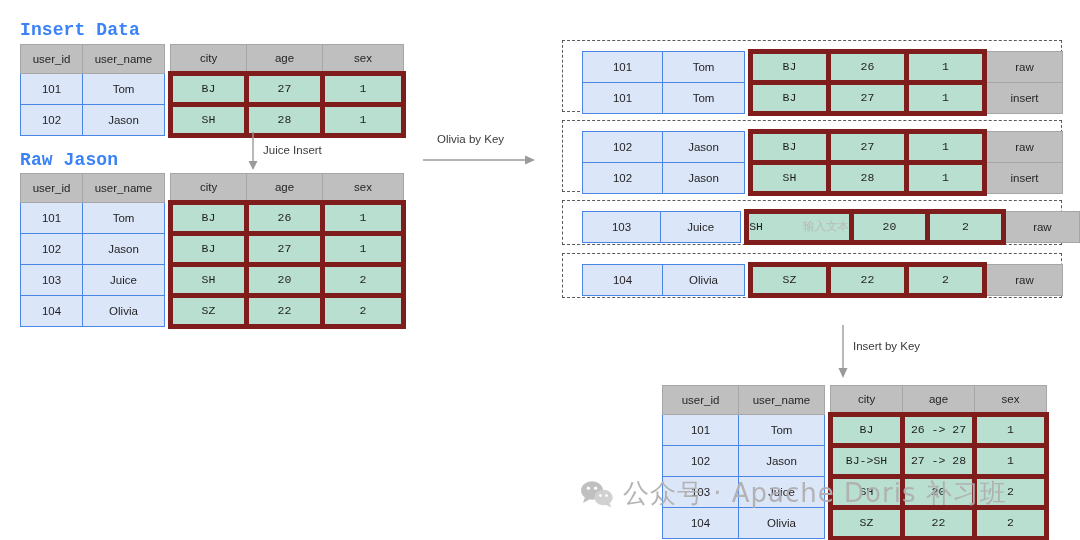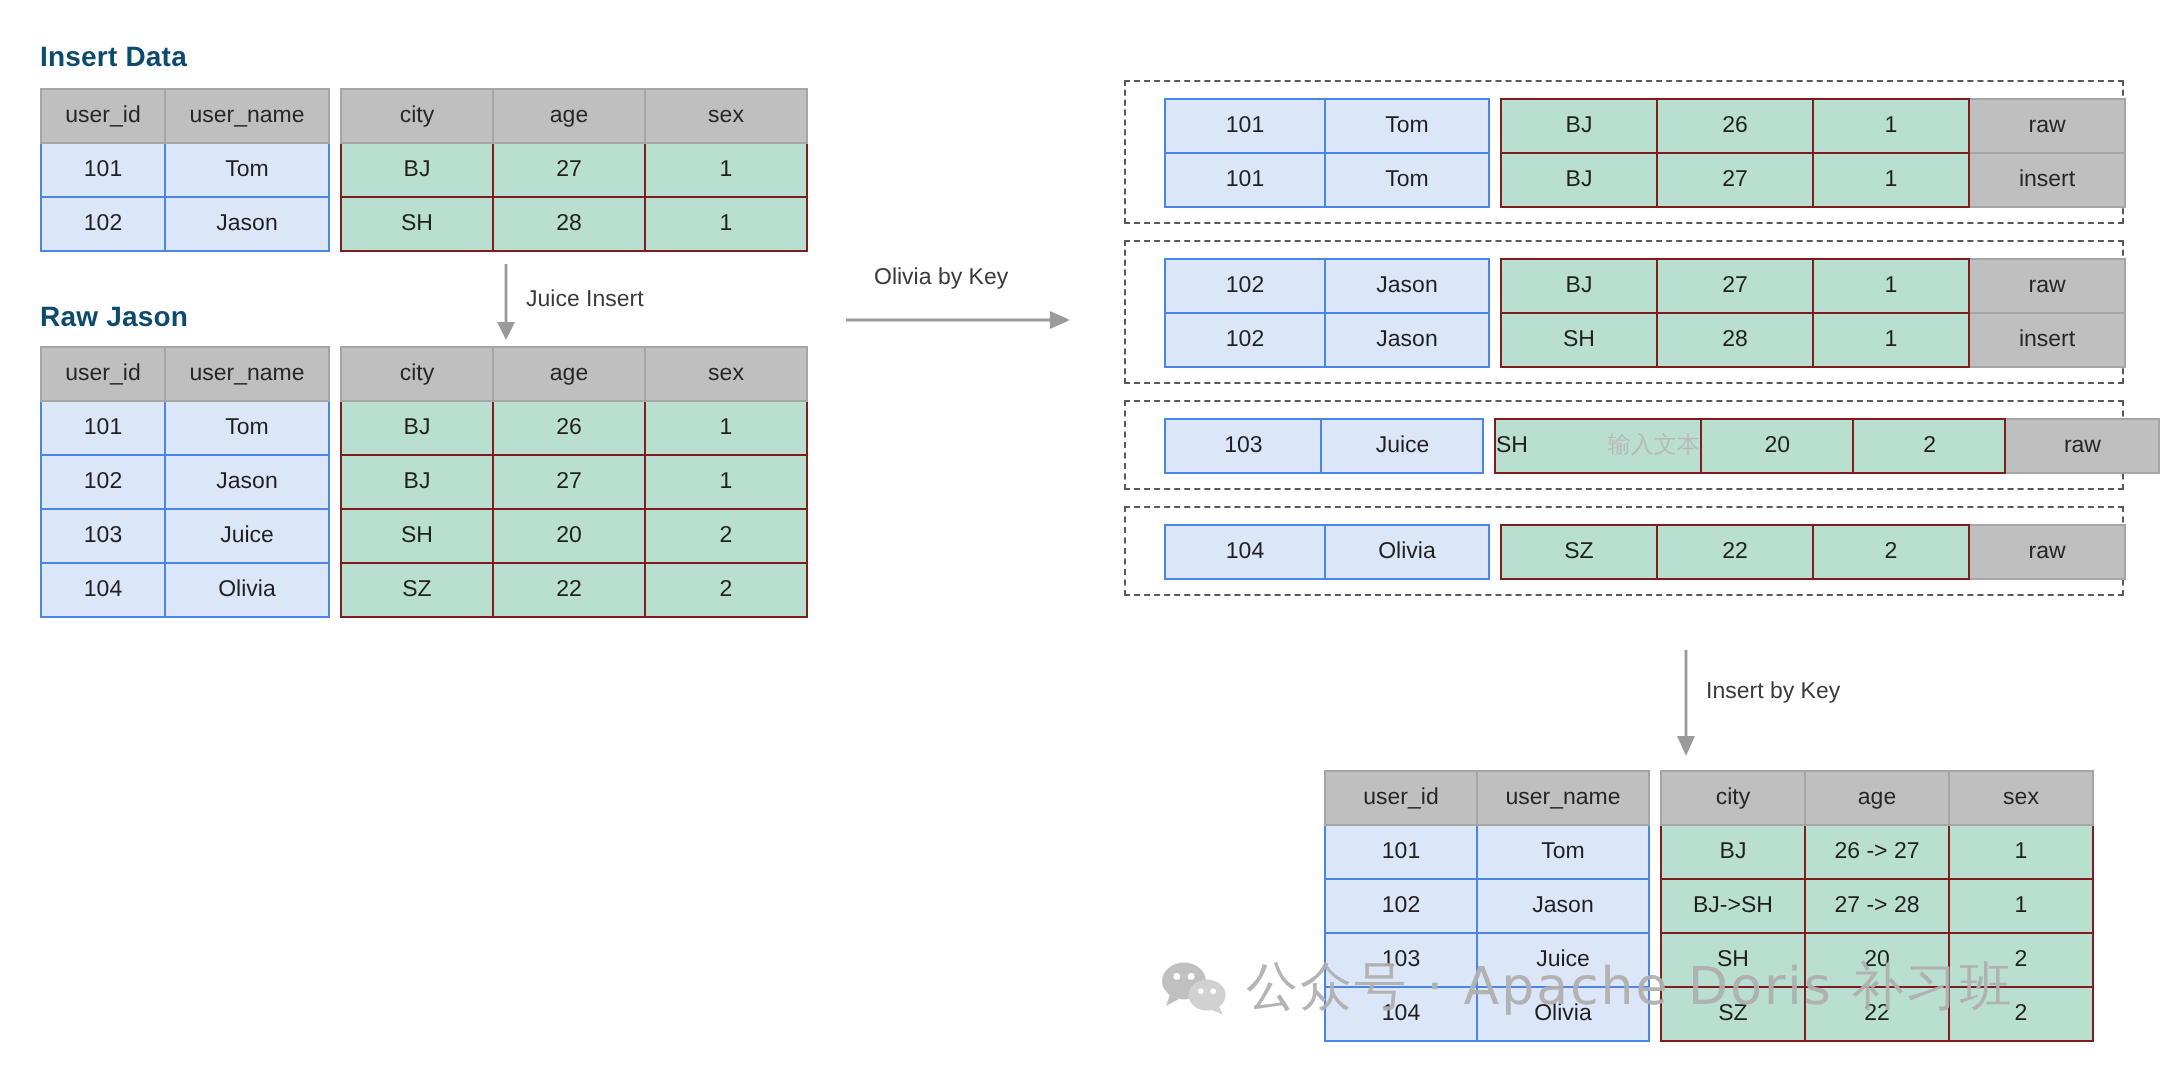--- a/index.html
+++ b/index.html
@@ -6,34 +6,35 @@
   body{
     width:1080px;height:540px;position:relative;overflow:hidden;
     background:#ffffff;
     font-family:"Liberation Sans","DejaVu Sans",sans-serif;
     color:#1f1f1f;
   }
   .abs{position:absolute;}
 
   
   .sec-title{
-    font-size:14px;font-weight:bold;color:#0c4a6e;letter-spacing:.1px;
+    font-size:18px;font-weight:bold;color:#3b82f6;letter-spacing:.1px;
     white-space:nowrap;
+    font-family:Liberation Mono, monospace;
   }
 
   
   .tbl{position:absolute;border-collapse:collapse;table-layout:fixed;padding-left:13px;}
   .tbl td{
     font-size:11.5px;text-align:center;vertical-align:middle;
     padding:0;height:26px;line-height:26px;white-space:nowrap;
     box-sizing:border-box;
   }
   .hd{background:#bfbfbf;color:#262626;border:1px solid #a6a6a6;font-size:11px;}
   .key{background:#dce6f9;border:1px solid #4a86e8;color:#1f1f1f;}
-  .val{background:#b9dfd1;border:1px solid #7f1d1d;color:#1f1f1f;}
+  .val{background:#b9dfd1;border:5px solid #7f1d1d;color:#1f1f1f;font-family:Liberation Mono, monospace;}
   .tag{background:#bfbfbf;border:1px solid #a6a6a6;color:#262626;}
 
   
   .gap{background:#ffffff;border:none;}
 
   
   .group-box{
     position:absolute;border:1.5px dashed #5a5a5a;background:transparent;
     box-sizing:border-box;
   }

